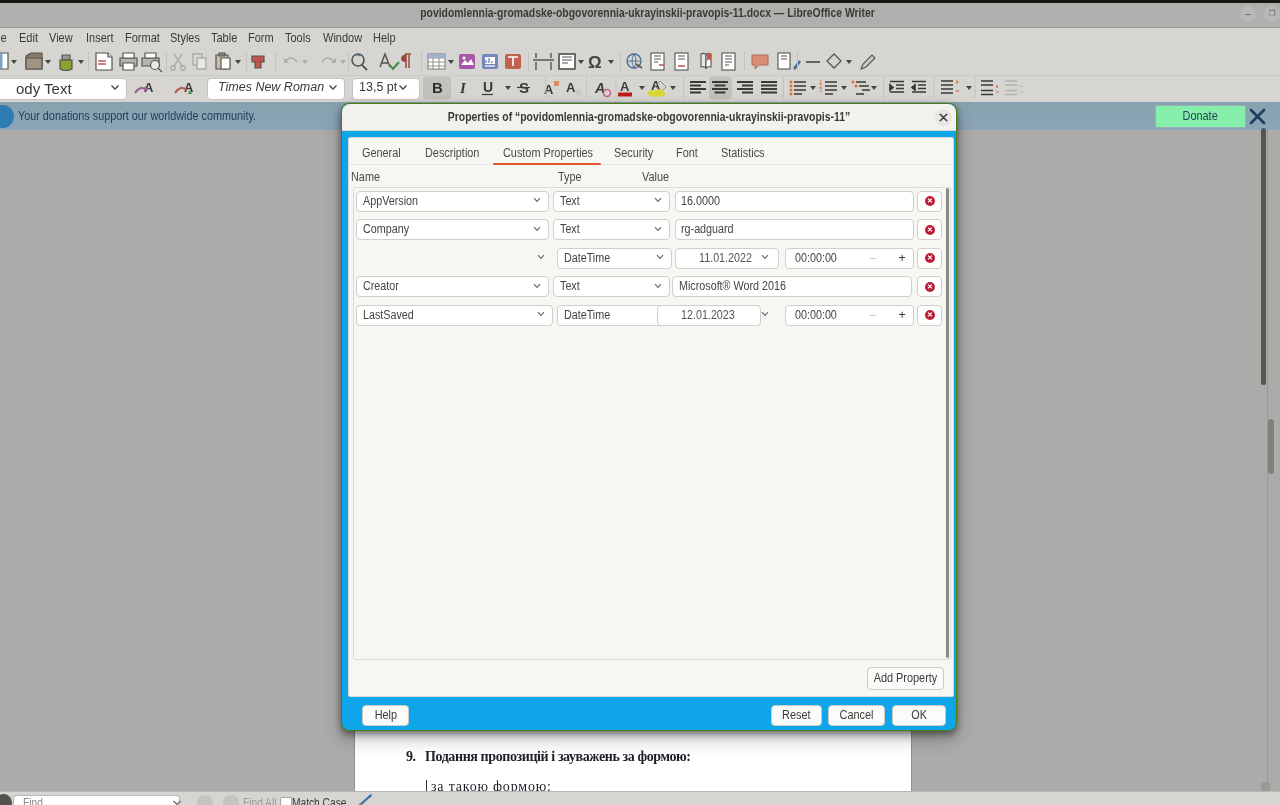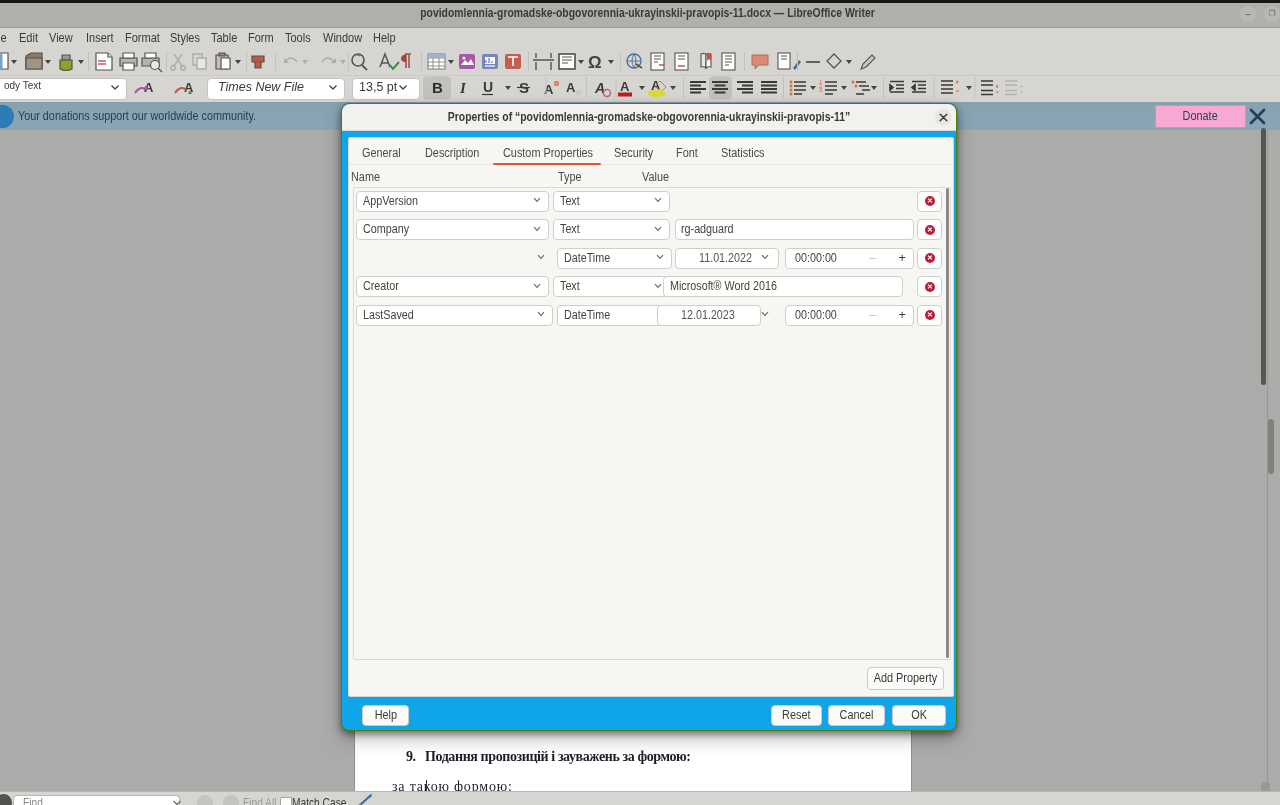--- a/index.html
+++ b/index.html
@@ -11,21 +11,21 @@
   #titlebar{left:0;top:3px;width:1280px;height:24px;background:#b0afad;border-bottom:1px solid #9b9a96;}
   #titletext{left:0;top:5px;width:1295px;text-align:center;font-size:13px;font-weight:bold;color:#3a3a35;transform:scaleX(0.80);transform-origin:647.5px 50%;}
   .winbtn{top:6px;width:16px;height:16px;border-radius:8px;background:#b9b8b6;color:#59585400;text-align:center;line-height:15px;font-size:10px;color:rgba(70,70,66,0.75);}
   #menubar{left:0;top:28px;width:1280px;height:20px;background:#d6d5d1;}
   .menu{top:31px;font-size:12.5px;color:#3a3a35;transform:scaleX(0.88);transform-origin:0 50%;}
   #toolbar1{left:0;top:48px;width:1280px;height:27px;background:#d6d5d1;}
   #toolbar2{left:0;top:74.5px;width:1280px;height:26px;background:#d6d5d1;border-top:1px solid #cbcac6;border-bottom:1px solid #bab9b5;}
   
   #notif{left:0;top:102px;width:1280px;height:28px;background:linear-gradient(#87a2ae,#8ba5b7);}
   #notiftext{left:18px;top:109px;font-size:12.5px;color:#20405a;transform:scaleX(0.865);transform-origin:0 50%;}
-  #donate{left:1155px;top:105px;width:89px;height:21px;background:#f9a8d4;border:1px solid #9aacb6;border-radius:0;font-size:12.5px;color:#24415a;text-align:center;line-height:20px;}
+  #donate{left:1155px;top:105px;width:89px;height:21px;background:#86efac;border:1px solid #9aacb6;border-radius:0;font-size:12.5px;color:#24415a;text-align:center;line-height:20px;}
   
   #page{left:354px;top:130px;width:556px;height:661px;background:#fff;border-left:1px solid #8f8f8d;border-right:1px solid #8f8f8d;}
   .doctext{font-family:"Liberation Serif",serif;font-size:14px;color:#1e1e28;white-space:nowrap;}
   
   #findbar{left:0;top:791px;width:1280px;height:14px;background:#d6d5d1;border-top:1px solid #b7b6b2;}
   
   #sbthumb1{left:1261px;top:128px;width:5px;height:257px;background:#56554f;border-radius:3px;}
   #sbline{left:1267px;top:130px;width:1px;height:660px;background:#989793;}
   #sbthumb2{left:1268px;top:419px;width:6px;height:55px;background:#81807b;border-radius:3px;}
   
@@ -173,26 +173,26 @@
         <path d="M578 12 l3 4 l3 -4 z"></path>
         <path d="M608 12 l3 4 l3 -4 z"></path>
         <path d="M846 12 l3 4 l3 -4 z"></path>
     </g>
     <g stroke="#c3c2be" stroke-width="1">
         <path d="M88.5 4 v19 M166.5 4 v19 M246.5 4 v19 M275.5 4 v19 M348.5 4 v19 M421.5 4 v19 M528.5 4 v19 M620.5 4 v19 M744.5 4 v19 M797.5 4 v19"></path>
       </g>
   </svg>
   <div class="abs" id="toolbar2"></div>
   <div class="abs" style="left:-45px;top:77.5px;width:170px;height:20px;background:#fff;border:1px solid #c5c4c0;border-radius:4px;"></div>
-  <div class="abs" style="left:4px;top:80px;font-size:10px;color:#3a3936;">ody Text</div>
+  <div class="abs" style="left:16px;top:80px;font-size:15px;color:#3a3936;">ody Text</div>
   <svg class="abs" style="left:110px;top:84px;" width="10" height="8" viewBox="0 0 10 8">
       <path d="M1.5 1.5 L5 5 L8.5 1.5" fill="none" stroke="#45443f" stroke-width="1.4"></path>
     </svg>
   <div class="abs" style="left:207px;top:77.5px;width:136px;height:20px;background:#fff;border:1px solid #c5c4c0;border-radius:4px;"></div>
-  <div class="abs" style="left:218px;top:80px;font-size:12.5px;color:#3a3936;font-style:italic;">Times New File</div>
+  <div class="abs" style="left:218px;top:80px;font-size:12.5px;color:#3a3936;font-style:italic;">Times New Roman</div>
   <svg class="abs" style="left:328px;top:84px;" width="10" height="8" viewBox="0 0 10 8">
       <path d="M1.5 1.5 L5 5 L8.5 1.5" fill="none" stroke="#45443f" stroke-width="1.4"></path>
     </svg>
   <div class="abs" style="left:352px;top:77.5px;width:66px;height:20px;background:#fff;border:1px solid #c5c4c0;border-radius:4px;"></div>
   <div class="abs" style="left:359px;top:80px;font-size:12.5px;color:#3a3936;">13,5 pt</div>
   <svg class="abs" style="left:398px;top:84px;" width="10" height="8" viewBox="0 0 10 8">
       <path d="M1.5 1.5 L5 5 L8.5 1.5" fill="none" stroke="#45443f" stroke-width="1.4"></path>
     </svg>
   <svg class="abs" style="left:420px;top:75px;" width="620" height="26" viewBox="0 0 620 26">
     <rect x="3" y="1.5" width="28" height="23" rx="4" fill="#c2c1bc"></rect>
@@ -298,21 +298,21 @@
   </svg>
   <div class="abs" id="notif"></div>
   <div class="abs" id="notiftext">Your donations support our worldwide community.</div>
   <div class="abs" style="left:-14px;top:105px;width:28px;height:23px;border-radius:12px;background:#2f7cb5;"></div>
   <div class="abs" id="donate"><span class="blabel">Donate</span></div>
   <svg class="abs" style="left:1248px;top:107px;" width="20" height="20">
       <path d="M3 3 L16 16 M16 3 L3 16" stroke="#1d3e5c" stroke-width="2.6" stroke-linecap="round"></path>
     </svg>
   <div class="abs" id="page"></div>
   <div class="abs doctext" style="left:406px;top:748.5px;font-weight:bold;letter-spacing:-0.4px;">9.&nbsp;&nbsp;&nbsp;Подання пропозицій і зауважень за формою:</div>
-  <div class="abs doctext" style="left:392px;top:779px;letter-spacing:0.8px;">за такою формою:</div>
+  <div class="abs doctext" style="left:431px;top:779px;letter-spacing:0.8px;">за такою формою:</div>
   <div class="abs" style="left:425.5px;top:780px;width:1.2px;height:13px;background:#333;"></div>
   <div class="abs" id="findbar"></div>
   <div class="abs" style="left:-5px;top:794px;width:17px;height:17px;border-radius:9px;background:#54534e;"></div>
   <div class="abs" style="left:13px;top:795px;width:165px;height:14px;background:#fff;border:1px solid #b9b8b4;border-radius:4px 4px 0 0;border-bottom:none;"></div>
   <div class="abs" style="left:23px;top:796px;font-size:12px;color:#8a8984;transform:scaleX(0.85);transform-origin:0 50%;">Find</div>
   <svg class="abs" style="left:172px;top:799px;" width="10" height="8" viewBox="0 0 10 8">
       <path d="M1.5 2 L5 5.5 L8.5 2" fill="none" stroke="#706f6a" stroke-width="1.4"></path>
     </svg>
   <div class="abs" style="left:197px;top:795px;width:16px;height:12px;border-radius:8px 8px 0 0;background:#c5c4c0;"></div>
   <div class="abs" style="left:223px;top:795px;width:16px;height:12px;border-radius:8px 8px 0 0;background:#c5c4c0;"></div>
@@ -352,20 +352,21 @@
       <div class="abs" id="vscroll" style="left:597px;top:50px;width:2.5px;height:470px;background:#8a8984;border-radius:2px;"></div>
 
       <div class="input" style="left:6.5px;top:52.5px;width:191px;"><span style="margin-left:6px;">AppVersion</span></div>
       <svg class="chev" style="left:184px;top:58px;" viewBox="0 0 8 8">
           <path d="M1 2.2 L4 5.4 L7 2.2" fill="none" stroke="#6b6a65" stroke-width="1.2"></path>
         </svg>
       <div class="input" style="left:203.5px;top:52.5px;width:115.5px;"><span style="margin-left:6px;">Text</span></div>
       <svg class="chev" style="left:305px;top:58px;" viewBox="0 0 8 8">
           <path d="M1 2.2 L4 5.4 L7 2.2" fill="none" stroke="#6b6a65" stroke-width="1.2"></path>
         </svg>
+      <div class="input" style="left:325.5px;top:52.5px;width:237.5px;"><span style="margin-left:5.5px;">16.0000</span></div>
       <div class="delbtn" style="left:568px;top:52.5px;">
           <div class="delcirc">✕</div>
         </div>
 
       <div class="input" style="left:6.5px;top:81px;width:191px;"><span style="margin-left:6px;">Company</span></div>
       <svg class="chev" style="left:184px;top:86.5px;" viewBox="0 0 8 8">
           <path d="M1 2.2 L4 5.4 L7 2.2" fill="none" stroke="#6b6a65" stroke-width="1.2"></path>
         </svg>
       <div class="input" style="left:203.5px;top:81px;width:115.5px;"><span style="margin-left:6px;">Text</span></div>
       <svg class="chev" style="left:305px;top:86.5px;" viewBox="0 0 8 8">
@@ -393,21 +394,21 @@
         </div>
 
       <div class="input" style="left:6.5px;top:138px;width:191px;"><span style="margin-left:6px;">Creator</span></div>
       <svg class="chev" style="left:184px;top:143.5px;" viewBox="0 0 8 8">
           <path d="M1 2.2 L4 5.4 L7 2.2" fill="none" stroke="#6b6a65" stroke-width="1.2"></path>
         </svg>
       <div class="input" style="left:203.5px;top:138px;width:115.5px;"><span style="margin-left:6px;">Text</span></div>
       <svg class="chev" style="left:305px;top:143.5px;" viewBox="0 0 8 8">
           <path d="M1 2.2 L4 5.4 L7 2.2" fill="none" stroke="#6b6a65" stroke-width="1.2"></path>
         </svg>
-      <div class="input" style="left:314px;top:138px;width:237.5px;"><span style="margin-left:5.5px;">Microsoft® Word 2016</span></div>
+      <div class="input" style="left:323px;top:138px;width:237.5px;"><span style="margin-left:5.5px;">Microsoft® Word 2016</span></div>
       <div class="delbtn" style="left:568px;top:138px;">
           <div class="delcirc">✕</div>
         </div>
 
       <div class="input" style="left:6.5px;top:166.5px;width:195px;"><span style="margin-left:6px;">LastSaved</span></div>
       <svg class="chev" style="left:188px;top:172px;" viewBox="0 0 8 8">
           <path d="M1 2.2 L4 5.4 L7 2.2" fill="none" stroke="#6b6a65" stroke-width="1.2"></path>
         </svg>
       <div class="input" style="left:207.5px;top:166.5px;width:113.5px;"><span style="margin-left:6px;">DateTime</span></div>
       <svg class="chev" style="left:307px;top:172px;" viewBox="0 0 8 8">

